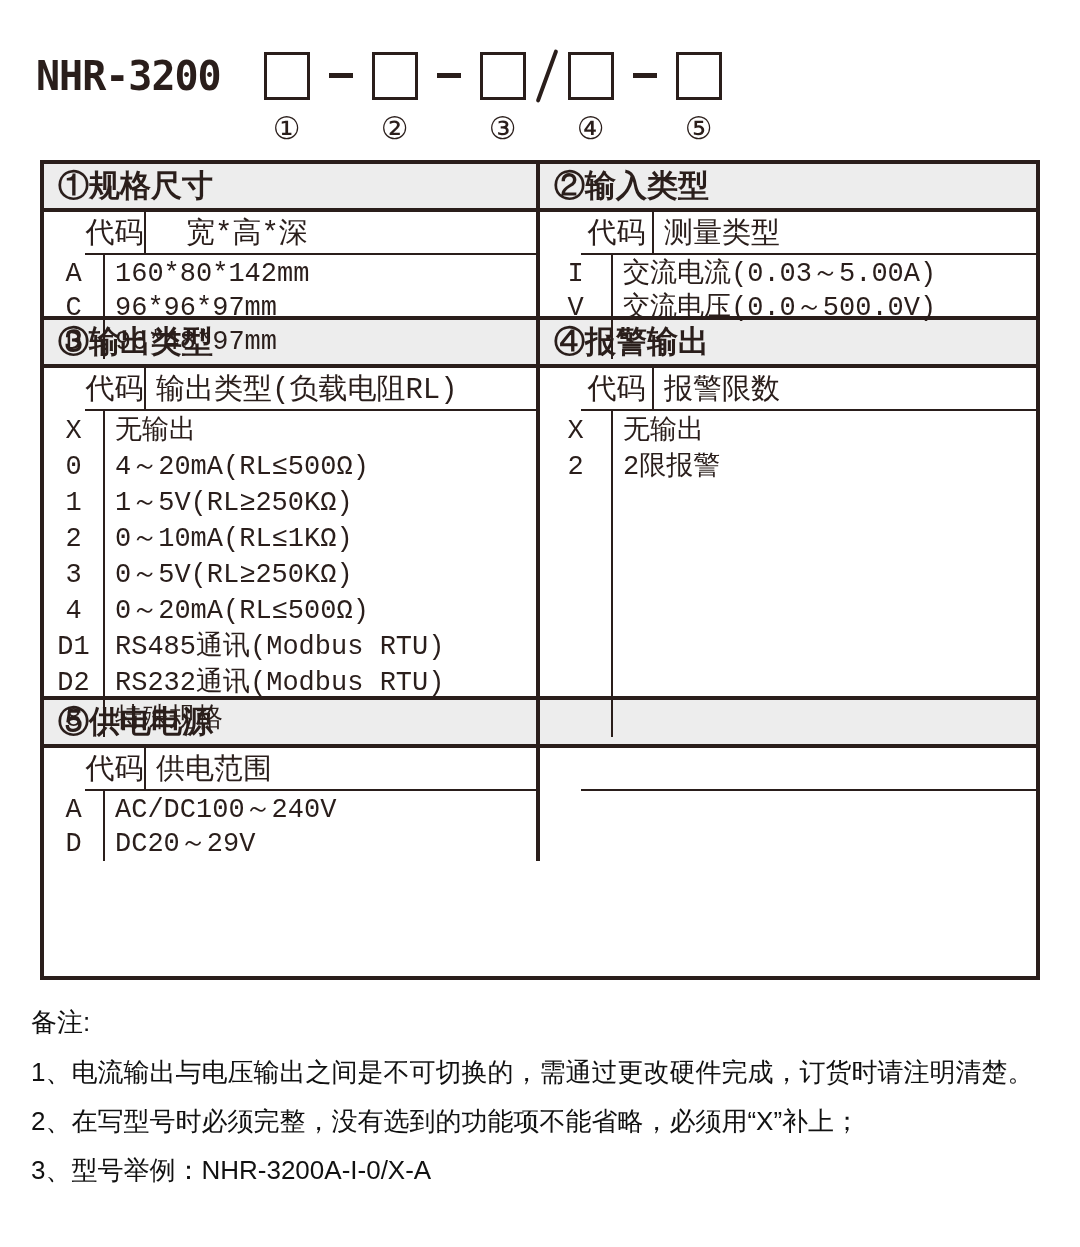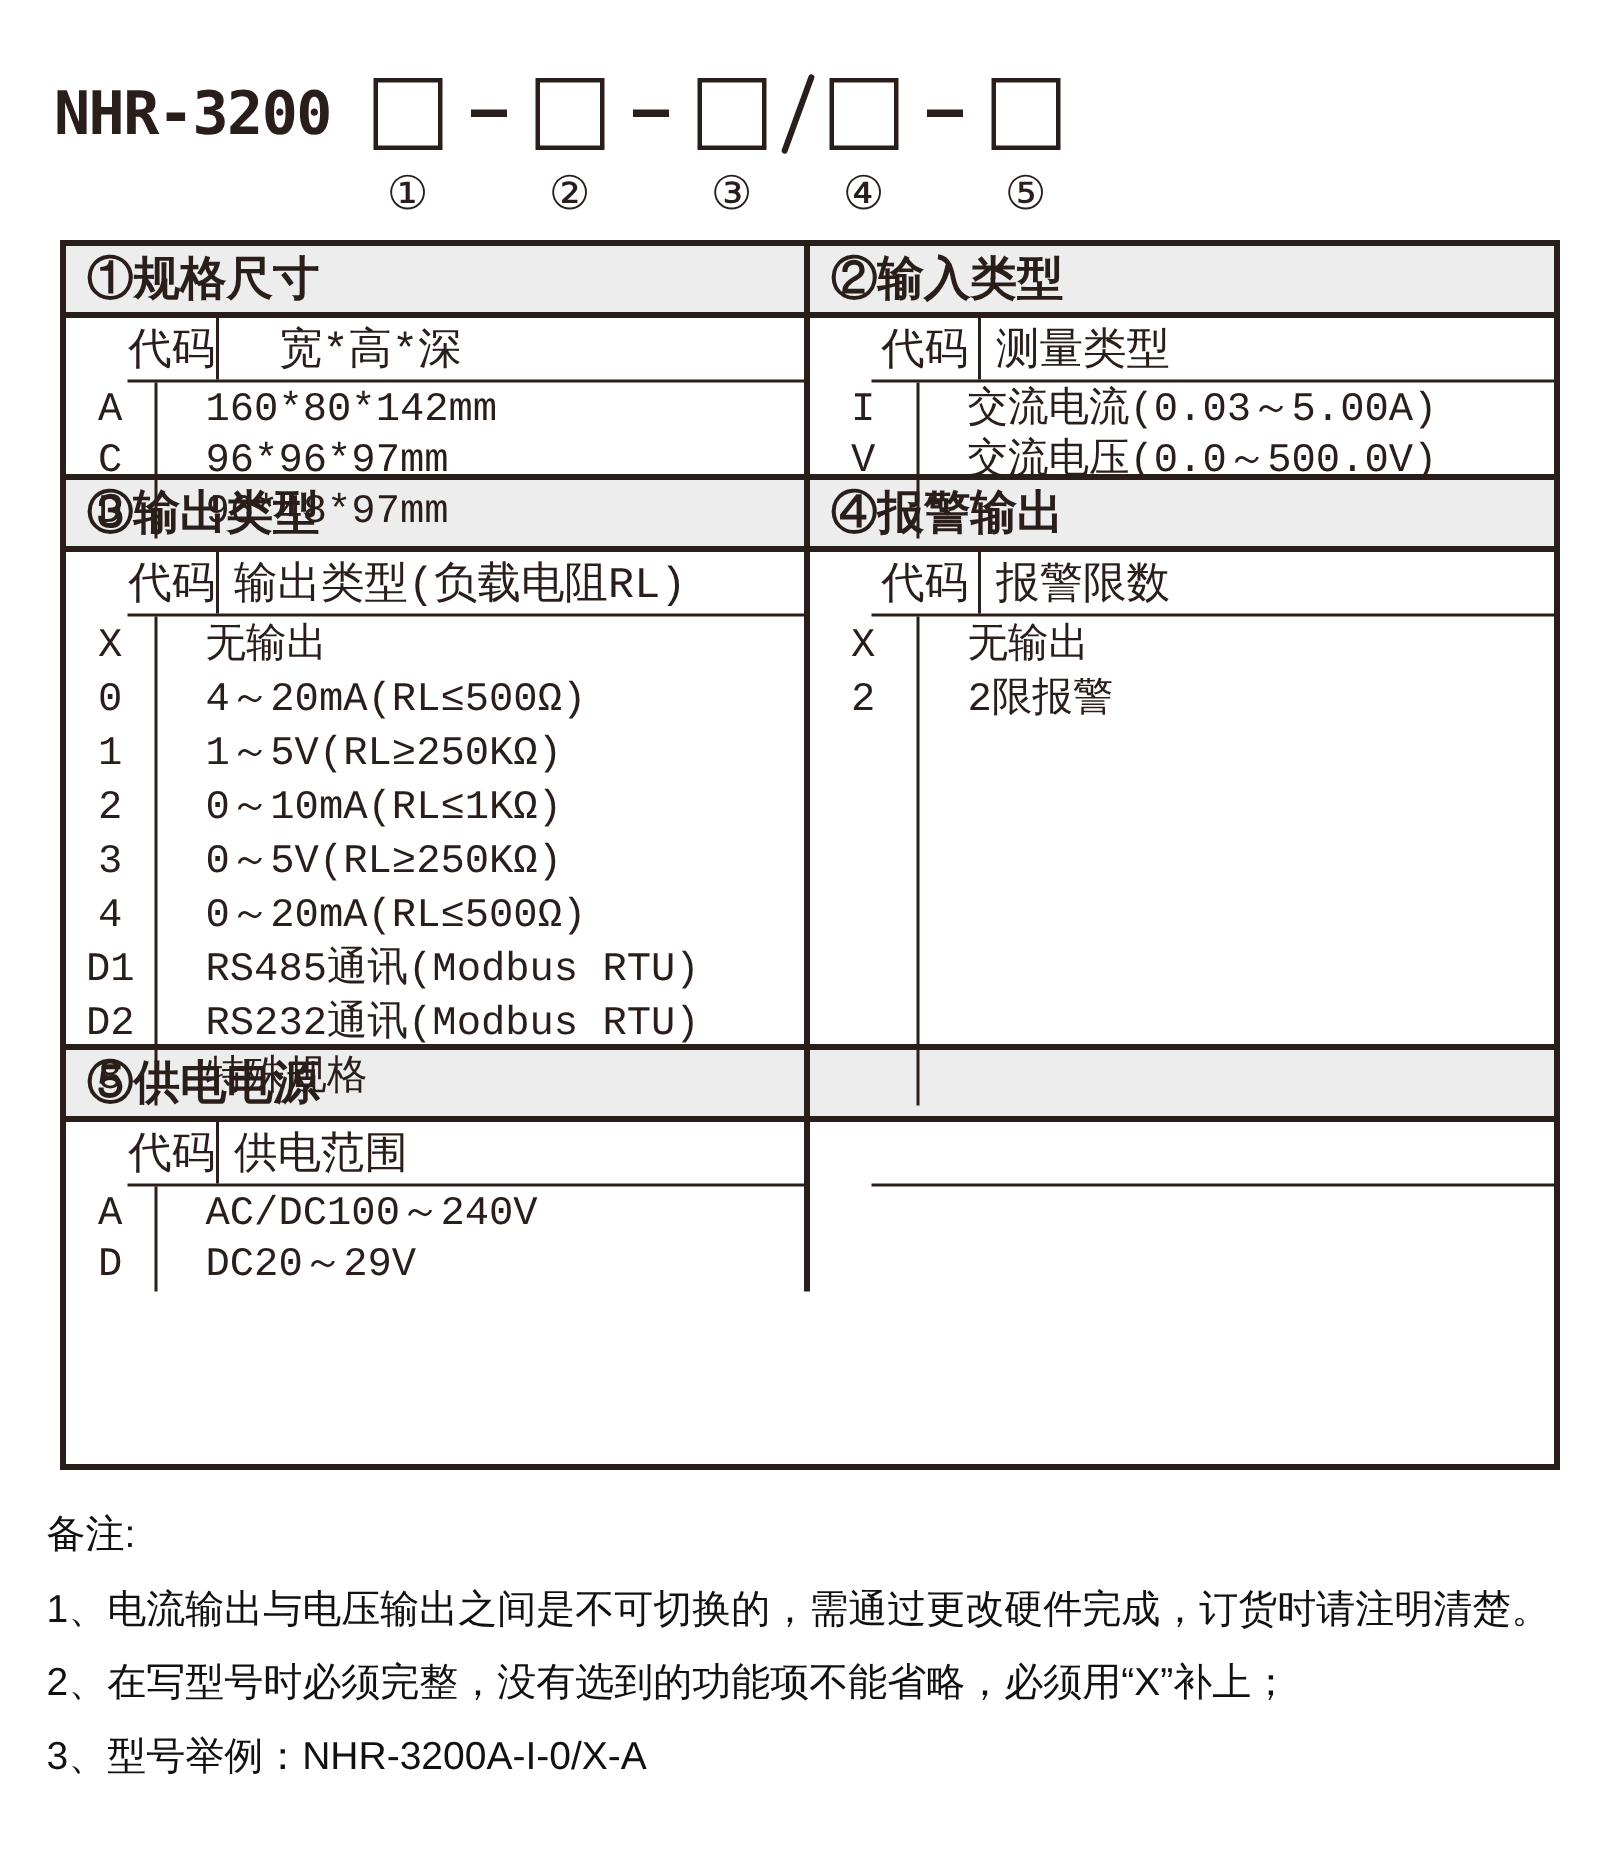--- a/index.html
+++ b/index.html
@@ -7,21 +7,21 @@
     --band:#ededed;
     --note:#111111;
   }
   html,body{margin:0;padding:0;background:#ffffff;}
   .page{position:relative;width:1080px;height:1247px;background:#ffffff;overflow:hidden;
         font-family:"Liberation Sans", sans-serif;color:var(--ink);}
 
   
   .model-header{position:absolute;left:36px;top:52px;display:flex;align-items:flex-start;column-gap:19px;}
   .model-title{font-family:"DejaVu Sans Mono", monospace;font-weight:bold;font-size:40px;
-               line-height:48px;letter-spacing:-1px;margin-right:9px;white-space:nowrap;}
+               line-height:48px;letter-spacing:-1px;margin-right:24px;white-space:nowrap;}
   .code-unit{display:flex;flex-direction:column;align-items:center;}
   .code-box{width:40px;height:42px;border:3px solid var(--ink);background:#fff;}
   .code-num{margin-top:13px;font-size:31px;line-height:32px;}
   .sep-dash{width:24px;height:5px;background:var(--ink);margin-top:21px;}
   .sep-slash{width:4px;height:56px;background:var(--ink);border-radius:2px;
              transform:rotate(20deg);margin-top:-4px;}
 
   
   .spec-table{position:absolute;left:40px;top:160px;width:1000px;height:820px;
               border:4px solid var(--ink);box-sizing:border-box;background:#fff;
@@ -46,21 +46,21 @@
 
   .tbody{position:relative;flex:1;padding-top:2px;box-sizing:border-box;}
   .tbody.ruled::before{content:"";position:absolute;top:0;bottom:0;width:2px;background:var(--ink);}
   .lft .tbody.ruled::before{left:59px;}
   .rgt .tbody.ruled::before{left:71px;}
   .brow{display:flex;line-height:34px;}
   .trow-2 .brow{line-height:36px;}
   .bcode{text-align:center;flex:0 0 auto;}
   .lft .bcode{width:59px;margin-right:2px;}
   .rgt .bcode{width:71px;margin-right:2px;}
-  .bdesc{padding-left:10px;white-space:nowrap;margin-left:22px;}
+  .bdesc{padding-left:10px;white-space:nowrap;}
 
   
   .notes{position:absolute;left:31px;top:1006px;width:1014px;
          font-family:"Liberation Sans", sans-serif;font-size:26px;font-weight:500;
          color:var(--note);}
   .notes-label{line-height:32px;margin-bottom:18px;}
   .note-item{line-height:32px;margin-bottom:17px;white-space:nowrap;}
 </style>
 </head>
 <body>

